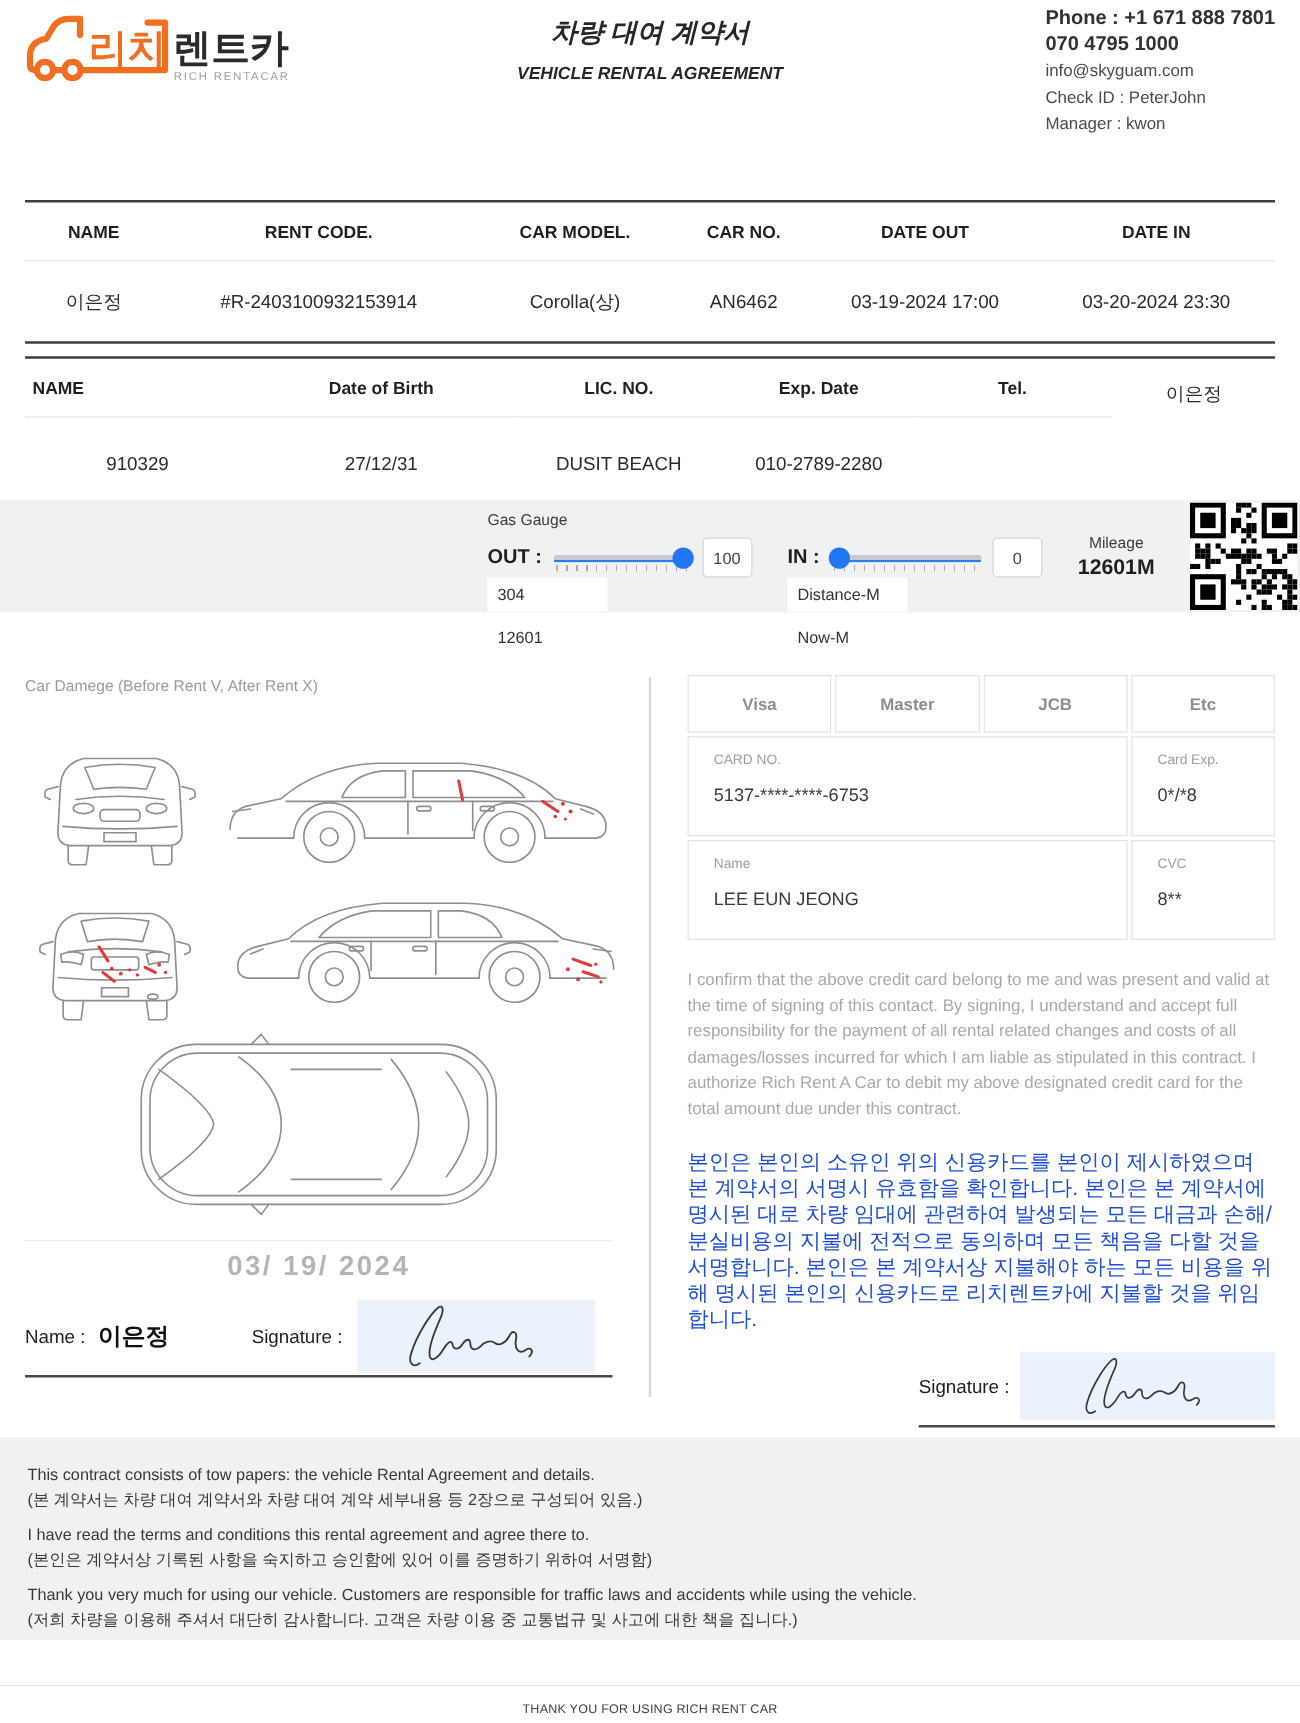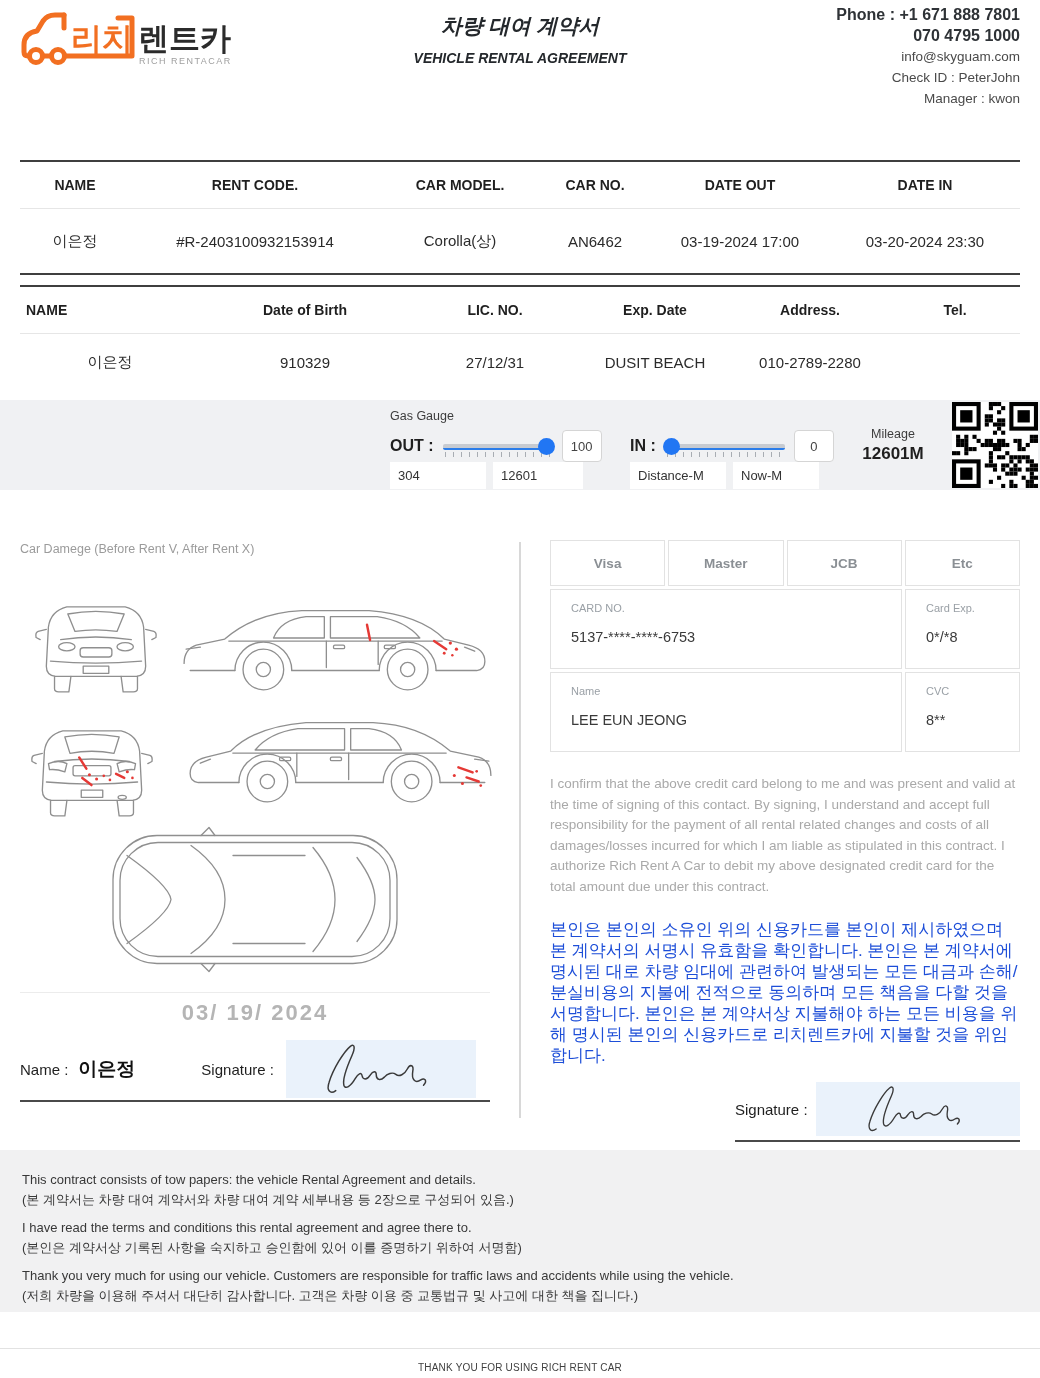--- a/index.html
+++ b/index.html
@@ -4,21 +4,21 @@
 <style>
   html,body{margin:0;padding:0;background:#fff;}
   #page{position:relative;width:1040px;height:1378px;background:#fff;overflow:hidden;
         font-family:"Liberation Sans","DejaVu Sans",sans-serif;color:#2b2b2b;}
 
   
   .logo{position:absolute;left:14px;top:6px;}
   .hdr-title{position:absolute;left:0;right:0;top:12px;text-align:center;font-style:italic;}
   .hdr-title .ko{font-size:21px;font-weight:bold;color:#24282c;}
   .hdr-title .en{font-size:14px;font-weight:bold;color:#24282c;margin-top:10px;}
-  .hdr-contact{position:absolute;right:20px;top:4px;text-align:right;line-height:21px;}
+  .hdr-contact{position:absolute;right:20px;top:4px;text-align:left;line-height:21px;}
   .hdr-contact .b{font-size:16px;font-weight:bold;color:#2e3236;}
   .hdr-contact .r{font-size:13.5px;color:#4a4a4a;}
 
   
   .grid-table{position:absolute;left:20px;width:1000px;display:grid;}
   .t1{top:160px;grid-template-columns:110px 250px 160px 110px 180px 190px;
       border-top:2px solid #3f3f3f;border-bottom:2px solid #3f3f3f;}
   .t2{top:285px;grid-template-columns:180px 210px 170px 150px 160px 130px;
       border-top:2px solid #3f3f3f;}
   .th{height:46px;display:flex;align-items:center;justify-content:center;
@@ -37,21 +37,21 @@
   .srow{position:absolute;display:flex;align-items:center;gap:9px;}
   .srow .slabel{font-size:16px;font-weight:bold;color:#1f1f1f;}
   .slider{position:relative;height:17px;}
   .slider .track{position:absolute;top:6px;left:0;right:0;height:4px;background:#c7cbd1;
                  border-bottom:2px solid #2b7de9;border-radius:2px;}
   .slider .ticks{position:absolute;top:14px;left:2px;right:2px;height:5px;
       background:repeating-linear-gradient(90deg,#a8adb3 0,#a8adb3 1px,transparent 1px,transparent 8px);}
   .slider .handle{position:absolute;top:0;width:17px;height:17px;border-radius:50%;background:#2176f3;}
   .valbox{min-width:38px;height:30px;background:#fff;border:1px solid #d5d5d5;border-radius:4px;
           display:flex;align-items:center;justify-content:center;font-size:13px;color:#444;}
-  .frow{position:absolute;display:flex;gap:7px;}
+  .frow{position:absolute;display:flex;gap:7px;flex-direction:column;}
   .fieldbox{height:27px;background:#fff;display:flex;align-items:center;
             padding:0 8px;font-size:13px;color:#333;}
   .mileage{position:absolute;left:838px;top:27px;width:110px;text-align:center;}
   .mileage .lbl{font-size:12.5px;color:#3c3c3c;}
   .mileage .val{font-size:17px;font-weight:bold;color:#1f1f1f;margin-top:3px;}
   .qr{position:absolute;left:952px;top:2px;}
 
   
   .leftcol{position:absolute;left:20px;top:540px;width:485px;height:580px;}
   .vdivider{position:absolute;left:519px;top:542px;width:2px;height:576px;background:#d8d8d8;}
@@ -146,21 +146,20 @@
     <div class="td">AN6462</div>
     <div class="td">03-19-2024 17:00</div>
     <div class="td">03-20-2024 23:30</div>
   </div>
 
   <div class="grid-table t2">
     <div class="th">NAME</div>
     <div class="th">Date of Birth</div>
     <div class="th">LIC. NO.</div>
     <div class="th">Exp. Date</div>
-    <div class="th">Address.</div>
     <div class="th">Tel.</div>
     <div class="td">이은정</div>
     <div class="td">910329</div>
     <div class="td">27/12/31</div>
     <div class="td">DUSIT BEACH</div>
     <div class="td">010-2789-2280</div>
   </div>
 
   <div class="gasbar">
 

